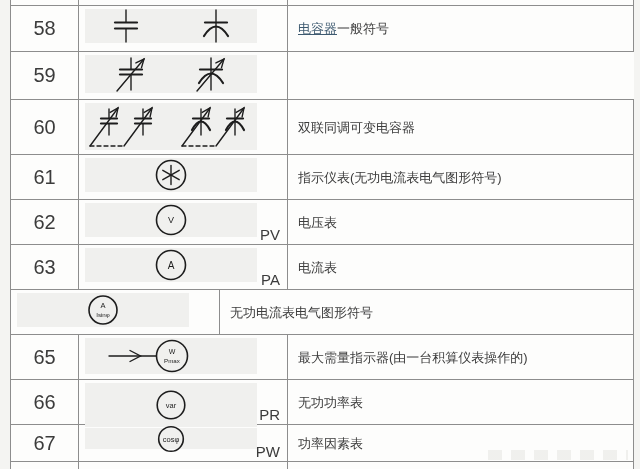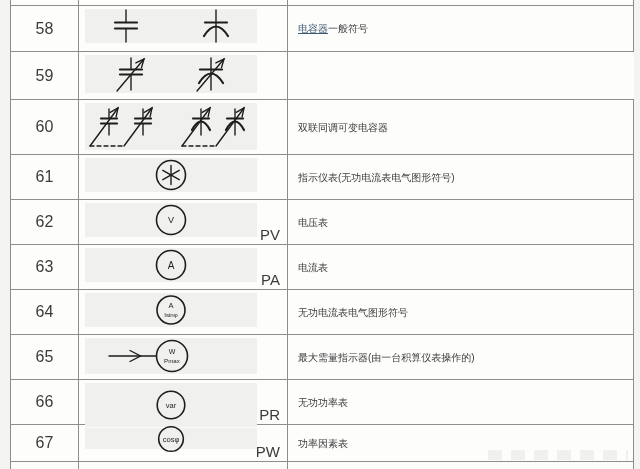--- a/index.html
+++ b/index.html
@@ -6,23 +6,23 @@
     --bg:#f4f4f2; --tbl-bg:#fdfdfc; --bd:#8d8d8d; --panel:#f0f0ee;
     --txt:#3b3b3b; --link:#3e5a70; --stroke:#1d1d1d;
   }
   *{margin:0;padding:0}
   body{font-family:"Liberation Sans",sans-serif}
   .canvas{position:relative;width:640px;height:469px;background:var(--bg);overflow:hidden}
   .tbl{position:absolute;left:10px;top:0;width:623px;background:var(--tbl-bg);border-left:1px solid var(--bd)}
   .row{display:flex;box-sizing:border-box;border-bottom:1px solid var(--bd)}
   .row.cut-bottom{border-bottom:none}
   .cell{box-sizing:border-box;border-right:1px solid var(--bd);height:100%}
-  .c-num{width:68px;display:flex;align-items:center;justify-content:center;font-size:16px;color:var(--txt)}
+  .c-num{width:68px;display:flex;align-items:center;justify-content:center;font-size:20px;color:var(--txt)}
   .c-sym{width:209px;position:relative}
-  .c-desc{flex:1;display:flex;flex-direction:column;justify-content:center;padding-left:10px;font-size:10px;line-height:21px;color:var(--txt)}
+  .c-desc{flex:1;display:flex;flex-direction:column;justify-content:center;padding-left:10px;font-size:13px;line-height:21px;color:var(--txt)}
   .symbox{position:absolute;left:6px;top:3px;width:172px;background:var(--panel);display:flex;align-items:center;justify-content:center}
   .sym-label{position:absolute;right:7px;bottom:1px;font-size:15px;color:var(--txt)}
   .lnk{color:var(--link);text-decoration:underline;cursor:pointer}
   svg line,svg path{stroke:var(--stroke);stroke-width:1.4;fill:none;stroke-linecap:round}
   svg .s2{stroke-width:2.2}
   svg .dash{stroke-dasharray:4,3;stroke-width:1.3}
   svg circle{fill:none;stroke:var(--stroke);stroke-width:1.6}
   svg text{fill:var(--stroke);text-anchor:middle;font-family:"Liberation Sans",sans-serif}
   .watermark{position:absolute;right:12px;bottom:9px;width:140px;height:10px;opacity:.5;
     background:repeating-linear-gradient(90deg,#e3e3df 0 14px,transparent 14px 23px)}
@@ -180,21 +180,20 @@
               </svg>
             </span>
           </div>
       <span class="sym-label">PA</span>
     </div>
     <div class="cell c-desc">
           <div>电流表</div>
         </div>
   </div>
       <div class="row" style="height:45px">
-    <div class="cell c-num">64</div>
     <div class="cell c-sym">
       <div class="symbox" style="height:34px;gap:0px">
             <span style="display:flex">
               <svg width="32" height="32" viewBox="0 0 32 32">
                 <circle cx="16" cy="16" r="14"></circle>
                 <text x="16" y="14" font-size="7.5">A</text>
                 <text x="16" y="23" font-size="6.2">Isinφ</text>
               </svg>
             </span>
           </div>

